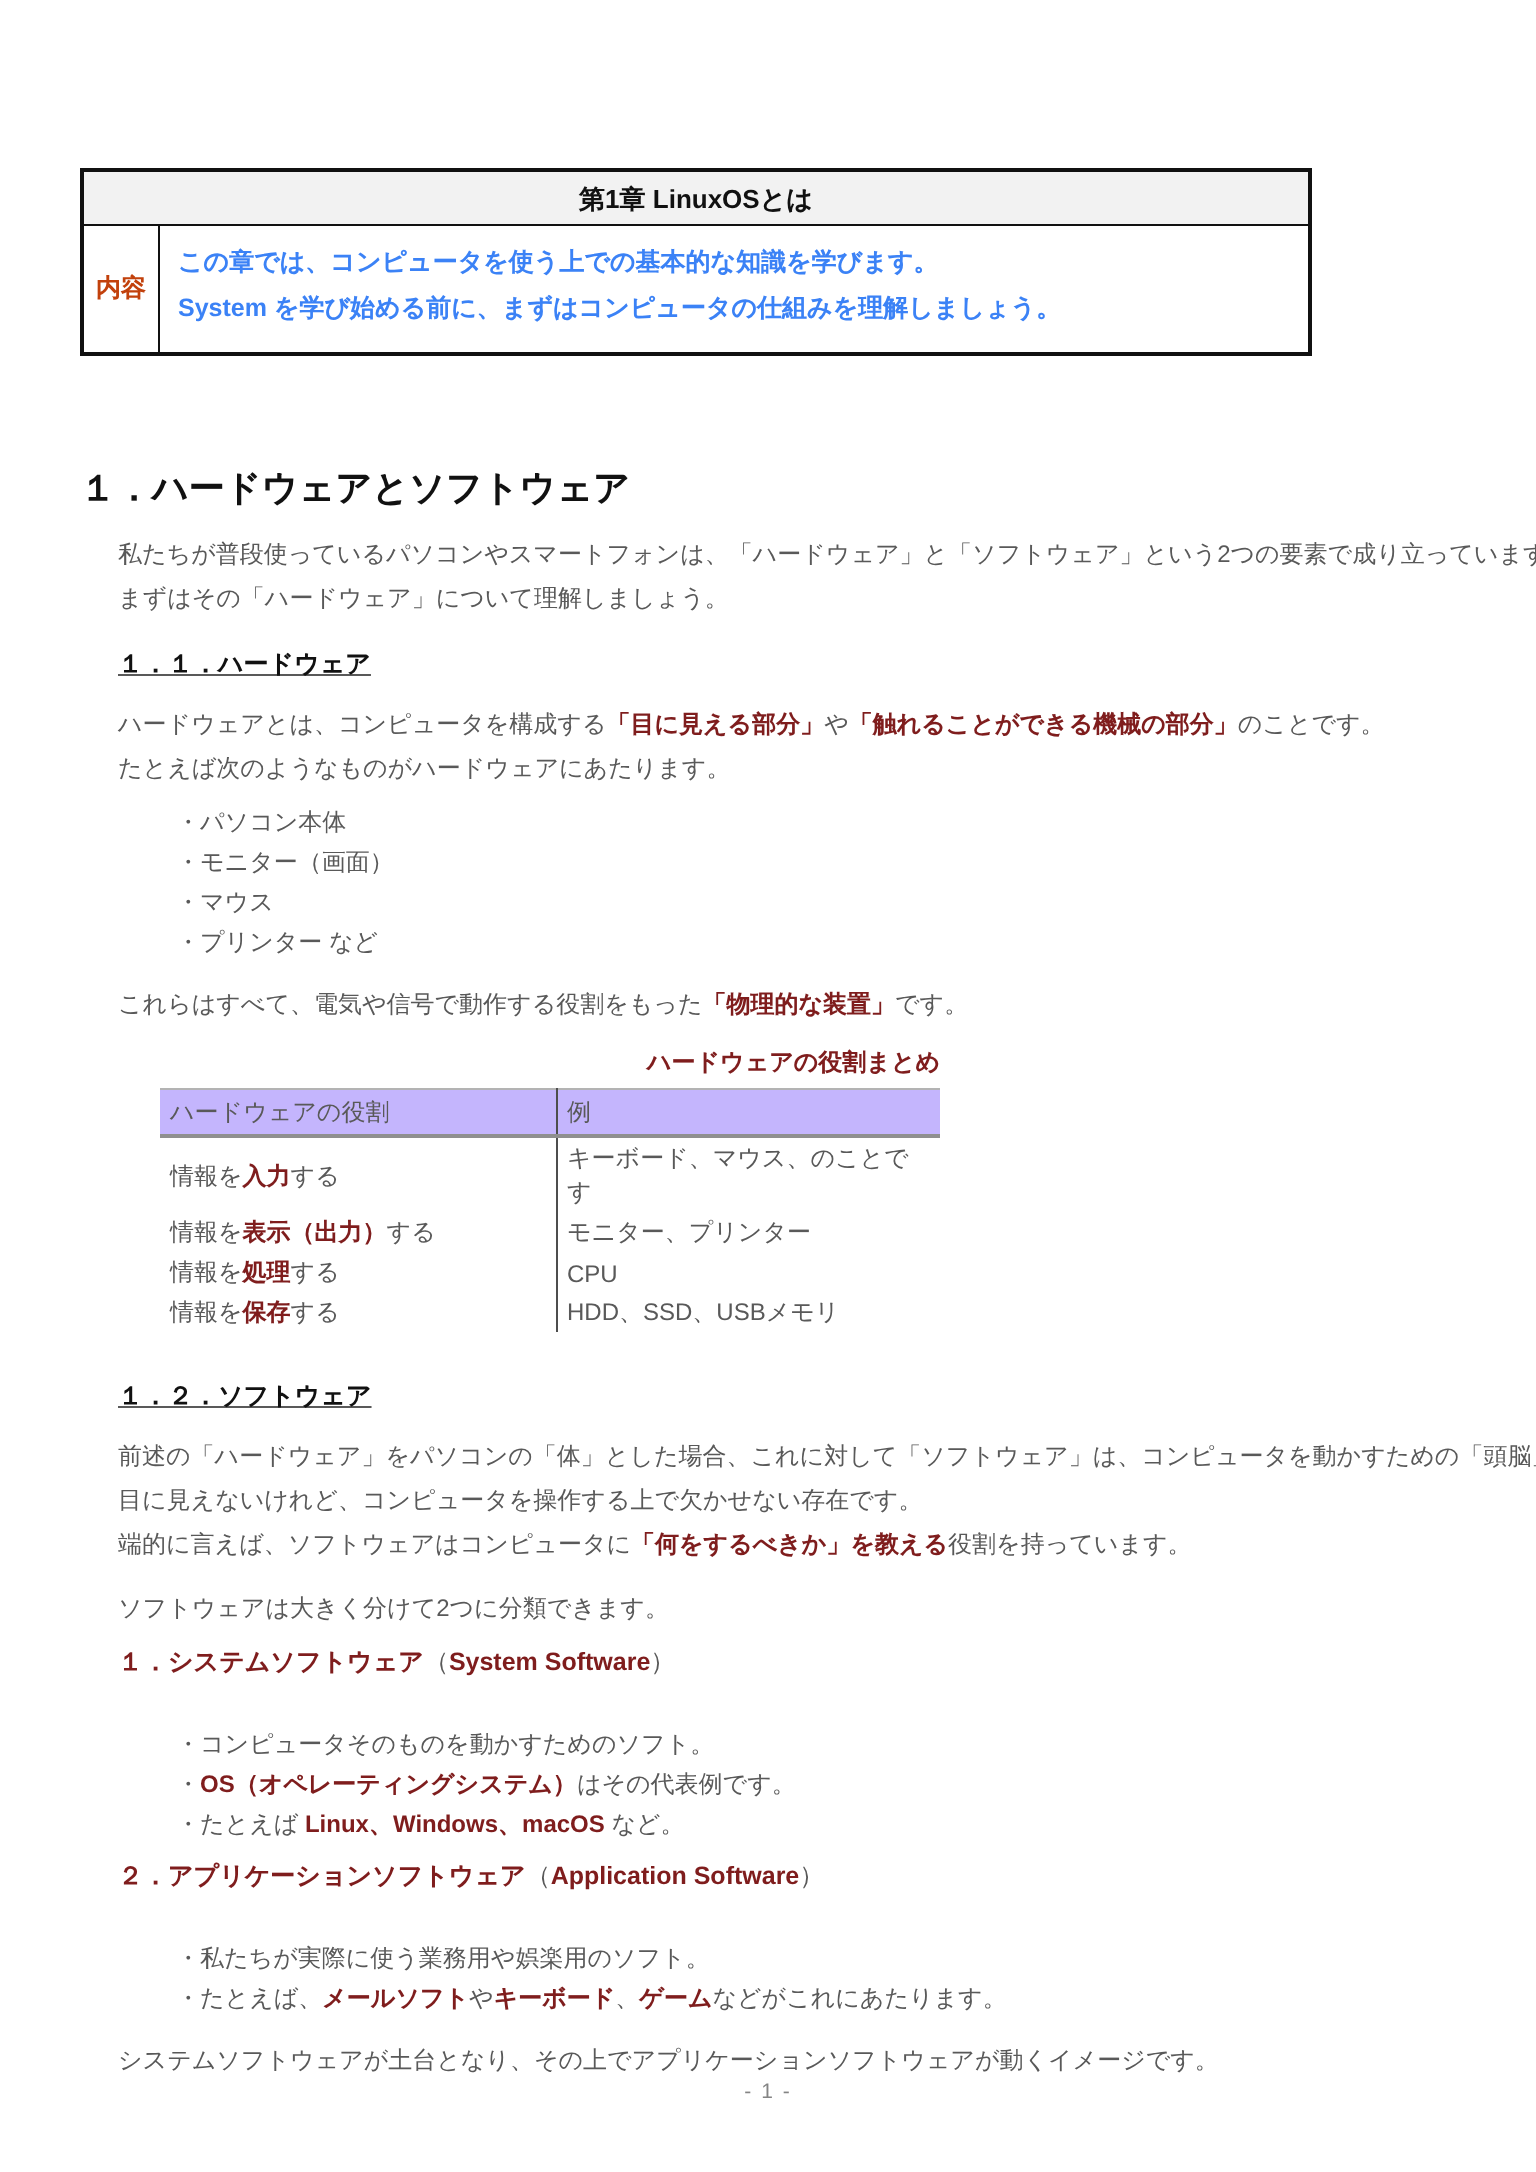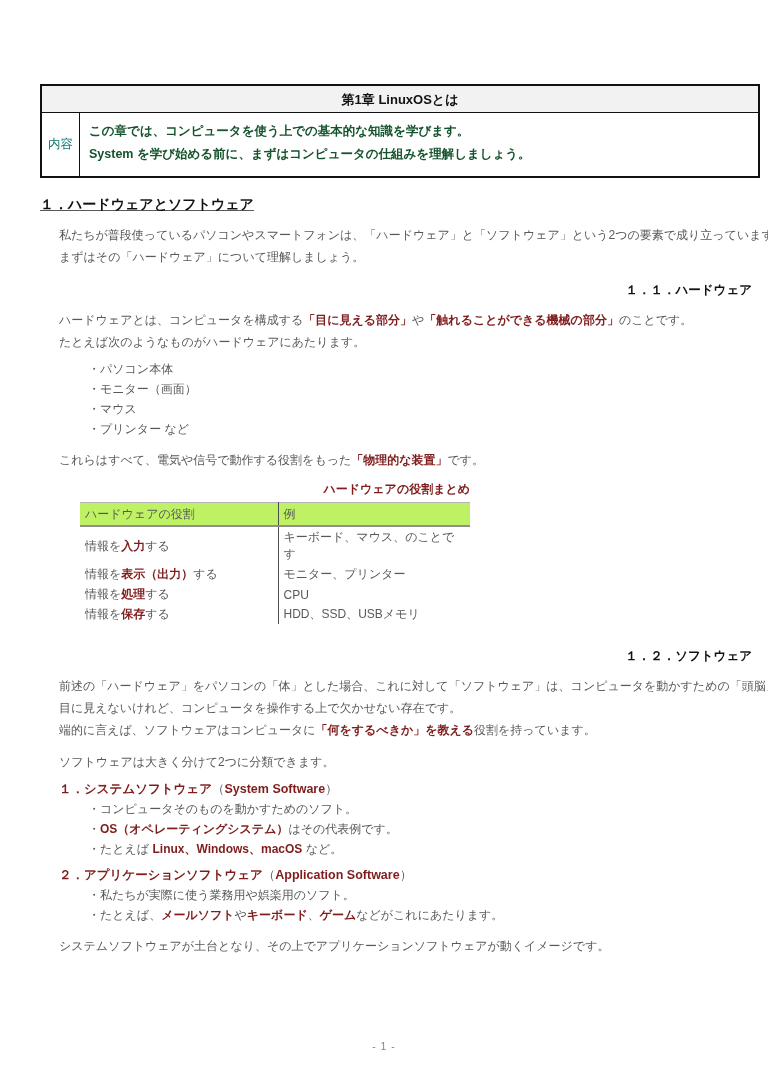--- a/index.html
+++ b/index.html
@@ -6,44 +6,44 @@
   html,body { background:#ffffff; }
   body {
     width:768px; height:1086px; position:relative; overflow:hidden;
     font-family:"Liberation Sans","DejaVu Sans",sans-serif;
     color:#595959; font-size:12px;
   }
   span { color:#595959; }
   span.b { font-weight:bold; color:#7f1d1d; }
 
   
-  .chapter-box { position:absolute; left:40px; top:84px; width:720px; border:2px solid #111; background:#fff; }
+  .chapter-box { position:absolute; left:40px; top:84px; width:616px; border:2px solid #111; background:#fff; }
   .chapter-title-row { background:#f2f2f2; border-bottom:1px solid #111; height:27px; line-height:27px; text-align:center; }
   .chapter-title-row span { font-weight:bold; color:#111; font-size:13px; }
   .chapter-content-row { display:flex; height:63px; }
   .chapter-label { width:38px; border-right:1px solid #111; display:flex; align-items:center; justify-content:center;
-                   font-weight:normal; color:#0f766e; font-size:12.5px; flex:none; }
-  .chapter-content { flex:1; padding:7px 8px 0 9px; font-weight:bold; color:#14532d; font-size:12.5px; line-height:23px; white-space:nowrap; }
+                   font-weight:bold; color:#c2410c; font-size:12.5px; flex:none; }
+  .chapter-content { flex:1; padding:7px 8px 0 9px; font-weight:bold; color:#3b82f6; font-size:12.5px; line-height:23px; white-space:nowrap; }
 
   
   .doc { position:absolute; left:40px; top:196px; width:712px; }
-  .h1   { font-size:14px; text-decoration:underline; white-space:nowrap; }
+  .h1   { font-size:18px; white-space:nowrap;margin-top:36px; }
   .h1 span.b { color:#111; }
-  .sub  { font-size:12.5px; margin:14px 0 0 19px; white-space:nowrap;text-align:right; }
+  .sub  { font-size:12.5px; text-decoration:underline; margin:14px 0 0 19px; white-space:nowrap; }
   .sub span.b { color:#111; }
   .num  { font-size:12.5px; margin:8px 0 0 19px; white-space:nowrap; }
   .para { margin:10px 0 0 19px; line-height:22px; white-space:nowrap; }
   .bullets { margin:8px 0 0 48px; line-height:20px; white-space:nowrap; }
   .para + .bullets { margin-top:6px; }
-  .num  + .bullets { margin-top:1px; }
+  .num  + .bullets { margin-top:22px; }
   .bullets + .num  { margin-top:8px; }
 
   .table-title { margin:10px 0 0 40px; width:390px; text-align:right; }
   .tbl { margin:4px 0 0 40px; width:390px; border-collapse:collapse; font-size:12px; }
-  .tbl th { background:#bef264; border-top:1px solid #b3b3b3; border-bottom:2px solid #8f8f8f;
+  .tbl th { background:#c4b5fd; border-top:1px solid #b3b3b3; border-bottom:2px solid #8f8f8f;
             font-weight:normal; color:#595959; text-align:left; padding:3px 5px 2px 5px; }
   .tbl td { padding:2px 5px 1px 5px; color:#595959; }
   .tbl th:first-child, .tbl td:first-child { width:198px; border-right:1px solid #4d4d4d; }
   .tbl + .sub { margin-top:24px; }
 
   .footer { position:absolute; left:0; top:1040px; width:100%; text-align:center;
             color:#848484; font-size:10.5px; letter-spacing:1px; }
 </style>
 </head>
 <body>

